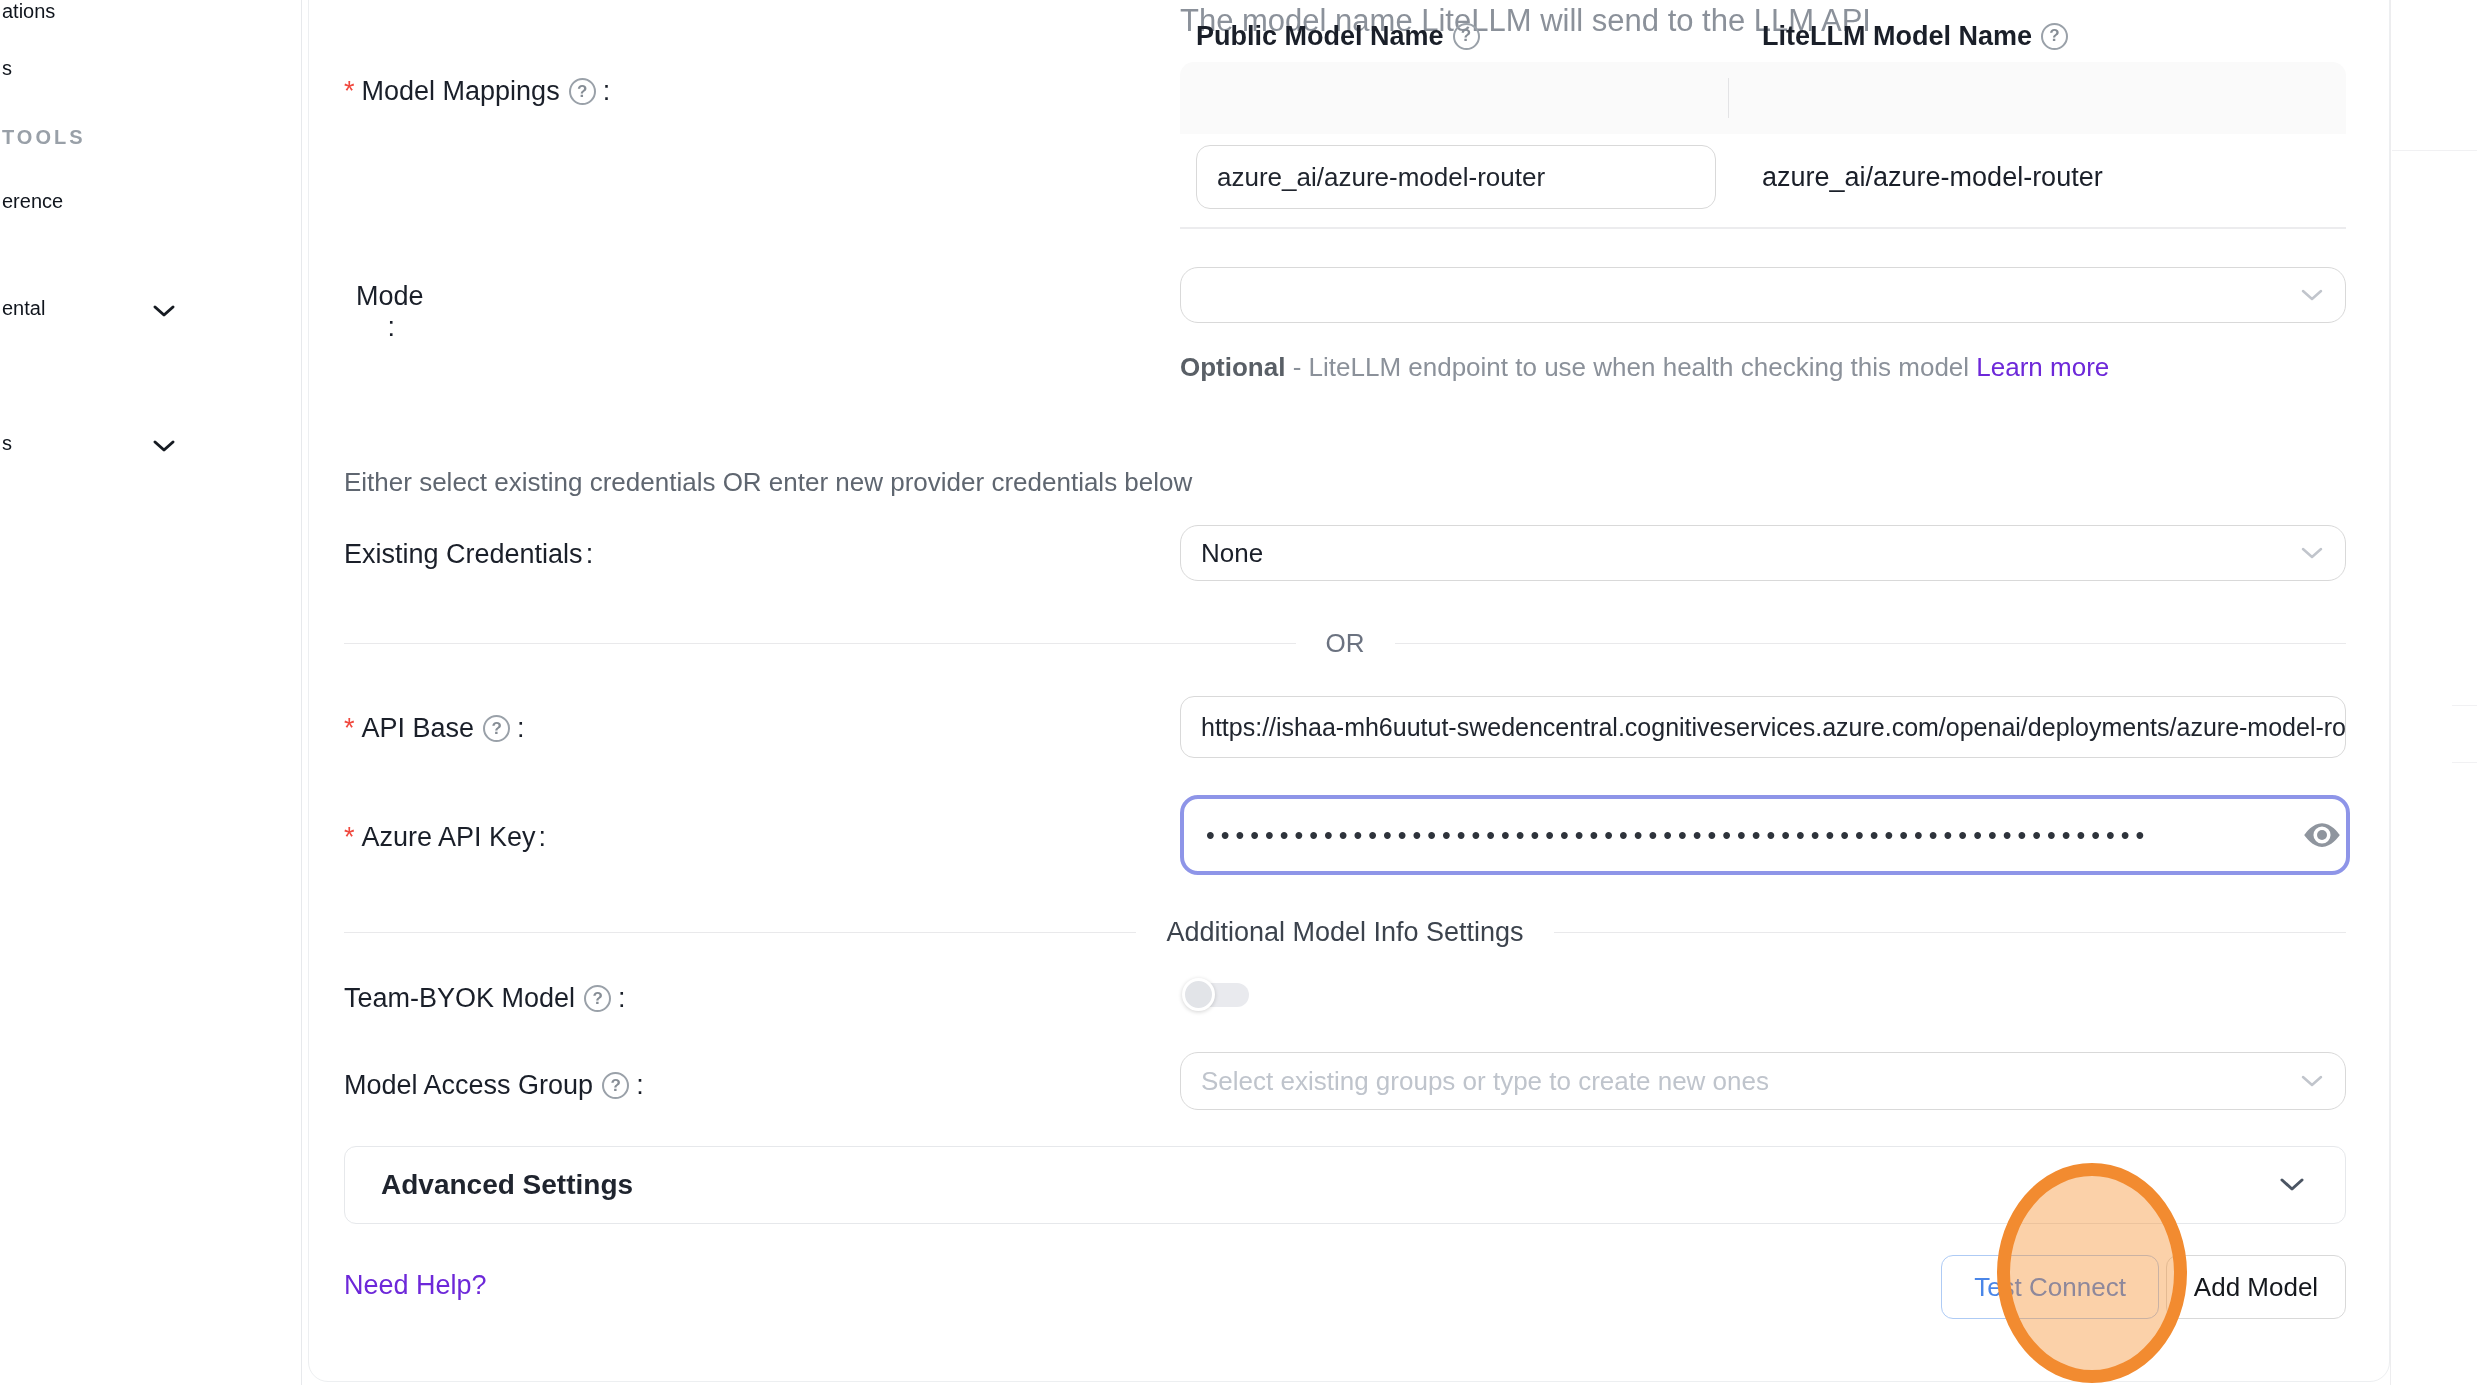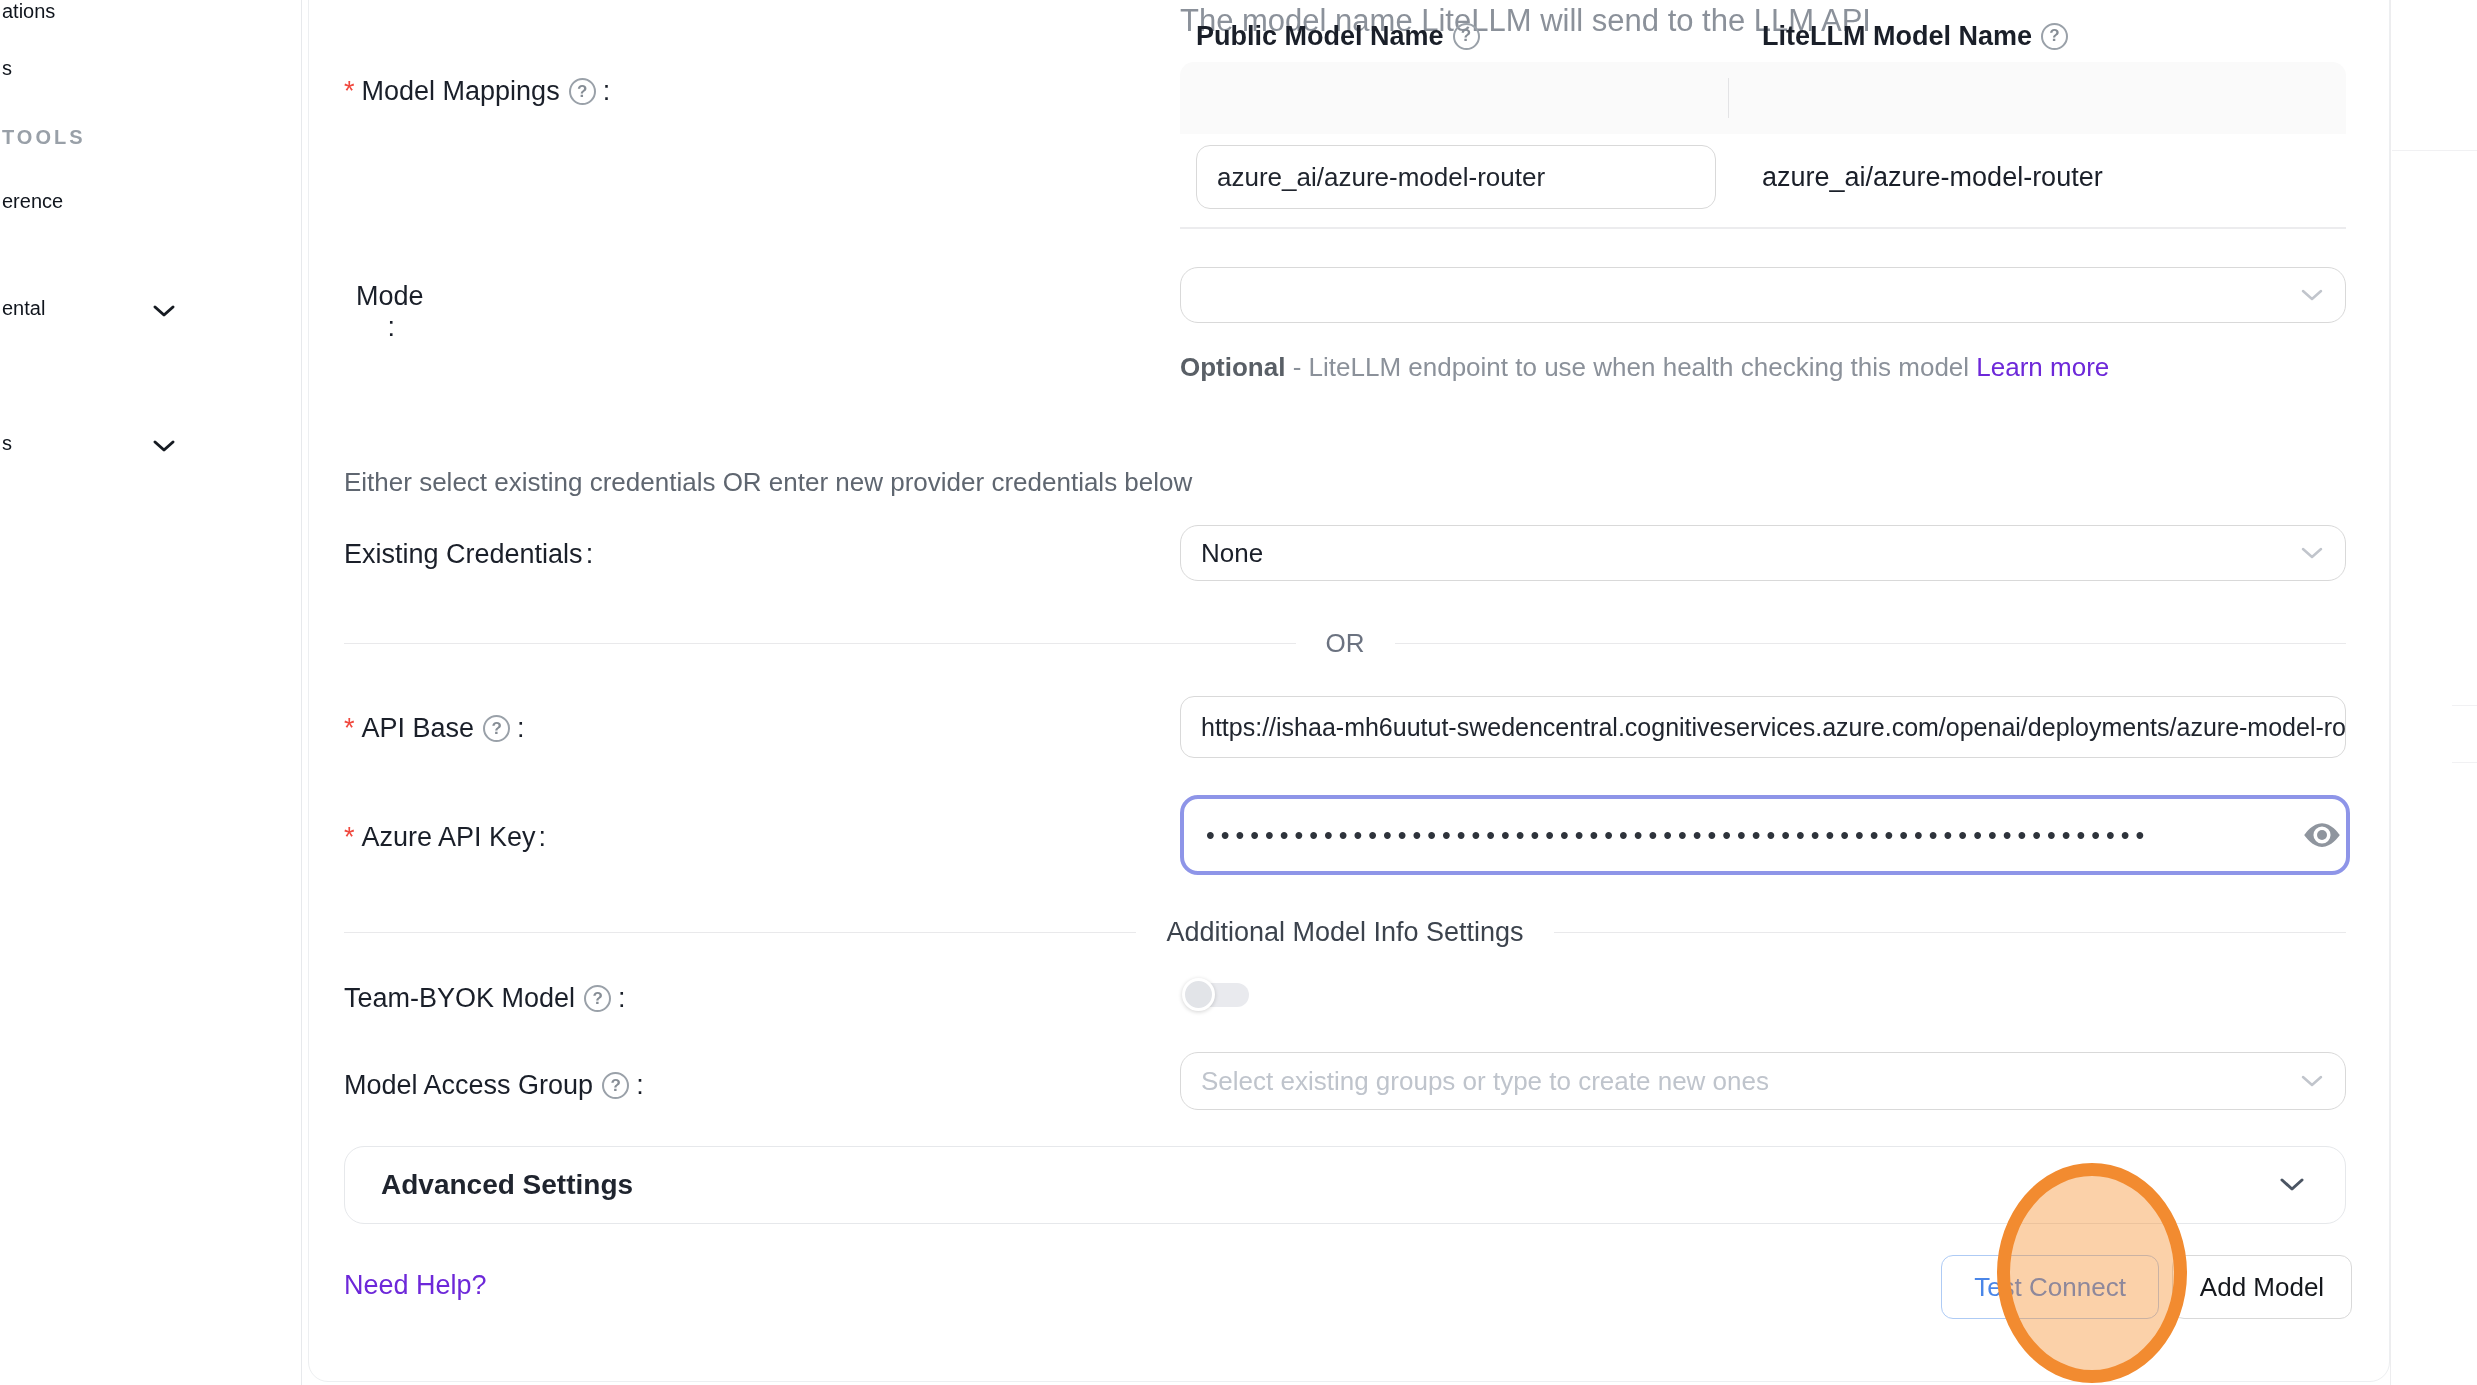--- a/index.html
+++ b/index.html
@@ -47,30 +47,30 @@
   
   .key-input { left:1180px; top:795px; width:1170px; height:80px; background:#fff; border:4px solid #8e95e8; border-radius:18px; display:flex; align-items:center; padding:0 70px 0 22px; }
   .dots { font-size:25px; letter-spacing:6px; color:#2e333b; overflow:hidden; white-space:nowrap; line-height:80px; }
 
   
   .switch { left:1182px; top:978px; width:70px; height:36px; cursor:pointer; }
   .switch .track { position:absolute; left:17px; top:5px; width:50px; height:24px; border-radius:12px; background:#e9eaee; }
   .switch .knob { position:absolute; left:0; top:0; width:33px; height:33px; border-radius:50%; background:#e2e4e8; border:3px solid #fff; box-shadow:0 1px 4px rgba(0,0,0,0.18); }
 
   
-  .adv-panel { left:344px; top:1146px; width:2002px; height:78px; background:#fff; border:1.5px solid #e6e8eb; border-radius:20px; display:flex; align-items:center; padding:0 40px 0 36px; cursor:pointer; }
+  .adv-panel { left:344px; top:1146px; width:2002px; height:78px; background:#fff; border:1.5px solid #e6e8eb; border-radius:12px; display:flex; align-items:center; padding:0 40px 0 36px; cursor:pointer; }
   .adv-title { font-size:28px; font-weight:600; color:#1f242e; flex:1; }
 
   .link { color:#6d28d9; cursor:pointer; }
   .mode-help { position:absolute; left:1180px; top:347px; width:980px; font-size:26px; line-height:40px; color:#8b919a; }
   .mode-help b { color:#595f66;margin-top:32px; }
 
   .btn { position:absolute; display:flex; align-items:center; justify-content:center; background:#fff; border-radius:12px; font-size:26px; cursor:pointer; }
   .btn-test { left:1941px; top:1255px; width:218px; height:64px; border:1.5px solid #aecbf5; color:#4a86e8; }
-  .btn-add { left:2166px; top:1255px; width:180px; height:64px; border:1.5px solid #d9d9d9; color:#15181d;margin-left:6px; }
+  .btn-add { left:2166px; top:1255px; width:180px; height:64px; border:1.5px solid #d9d9d9; color:#15181d; }
 
   .ring { left:1997px; top:1163px; width:190px; height:220px; border:13px solid #f28b30; border-radius:50%; background:rgba(245,139,40,0.40); z-index:50; pointer-events:none; }
 
   svg { display:block; }
 </style>
 </head>
 <body>
 
 <div class="page">
 

